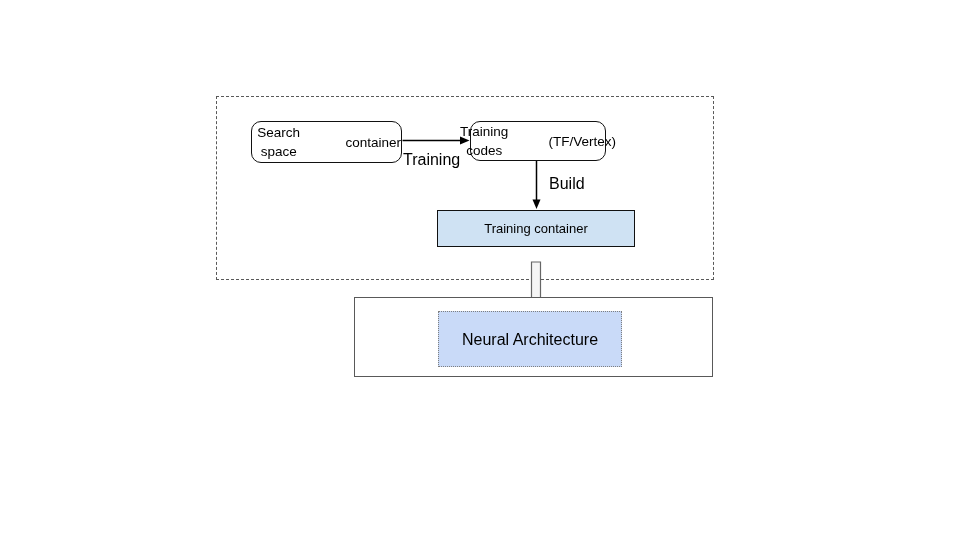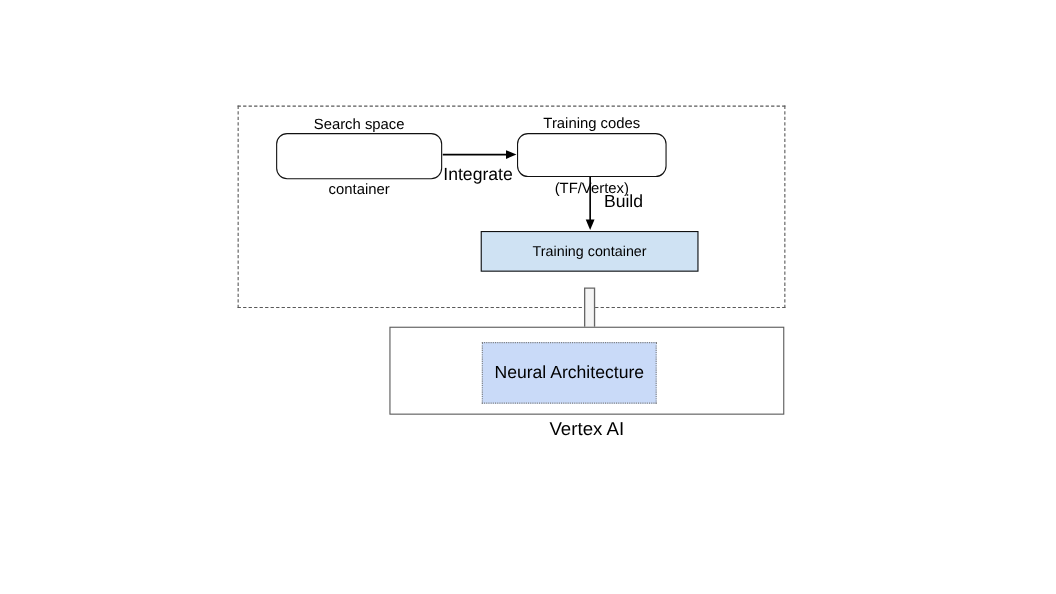--- a/index.html
+++ b/index.html
@@ -4,39 +4,39 @@
 <style>
   html, body { margin: 0; padding: 0; background: #ffffff; }
   body { font-family: "Liberation Sans", sans-serif; color: #000000; }
   .canvas { position: relative; width: 960px; height: 540px; background: #ffffff; overflow: hidden; }
   .abs { position: absolute; }
   .group-dashed {
     left: 216px; top: 96px; width: 498px; height: 184px;
     border: 1px dashed #595959; box-sizing: border-box; background: transparent;
   }
   .node {
-    box-sizing: border-box; display: flex; flex-direction: column;
+    box-sizing: border-box; display: flex; flex-direction: row;
     align-items: center; justify-content: center; text-align: center; gap: 40px;
   }
   .rounded {
     background: #ffffff; border: 1.5px solid #111111; border-radius: 10px;
     font-size: 13.5px; line-height: 19px;
   }
   .node-search-space   { left: 251px; top: 121px; width: 151px; height: 42px; }
   .node-training-codes { left: 470px; top: 121px; width: 136px; height: 40px; }
   .node-training-container {
     left: 437px; top: 210px; width: 198px; height: 37px;
     background: #cfe2f3; border: 1px solid #111111; font-size: 13px;
   }
   .group-vertex {
     left: 354px; top: 297px; width: 359px; height: 80px;
     border: 1.5px solid #595959; background: #ffffff; box-sizing: border-box;
   }
   .node-nas-service {
-    left: 438px; top: 311px; width: 159px; height: 56px;
+    left: 438px; top: 311px; width: 184px; height: 56px;
     background: #c9daf8; border: 1.5px dotted #7f7f7f; font-size: 16px; line-height: 23px;
   }
   .edge-label { font-size: 16px; white-space: nowrap; }
   .label-integrate { left: 403px; top: 151px; }
   .label-build     { left: 549px; top: 175px; }
   .label-vertex-ai {
     left: 354px; top: 380px; width: 359px; text-align: center; font-size: 17px;
   }
   svg.overlay { position: absolute; left: 0; top: 0; pointer-events: none; }
 </style>
@@ -65,28 +65,27 @@
   <div class="abs node rounded node-search-space">
     <span>Search space</span>
     <span>container</span>
   </div>
 
   <div class="abs node rounded node-training-codes">
     <span>Training codes</span>
     <span>(TF/Vertex)</span>
   </div>
 
-  <div class="abs edge-label label-integrate">Integrate</div>
+  <div class="abs edge-label label-integrate">Training</div>
   <div class="abs edge-label label-build">Build</div>
 
   <div class="abs node node-training-container">
     <span>Training container</span>
   </div>
 
   <div class="abs group-vertex"></div>
 
   <div class="abs node node-nas-service">
     <span>Neural Architecture</span>
   </div>
 
-  <div class="abs label-vertex-ai">Vertex AI</div>
 
 </div>
 
 </body></html>

